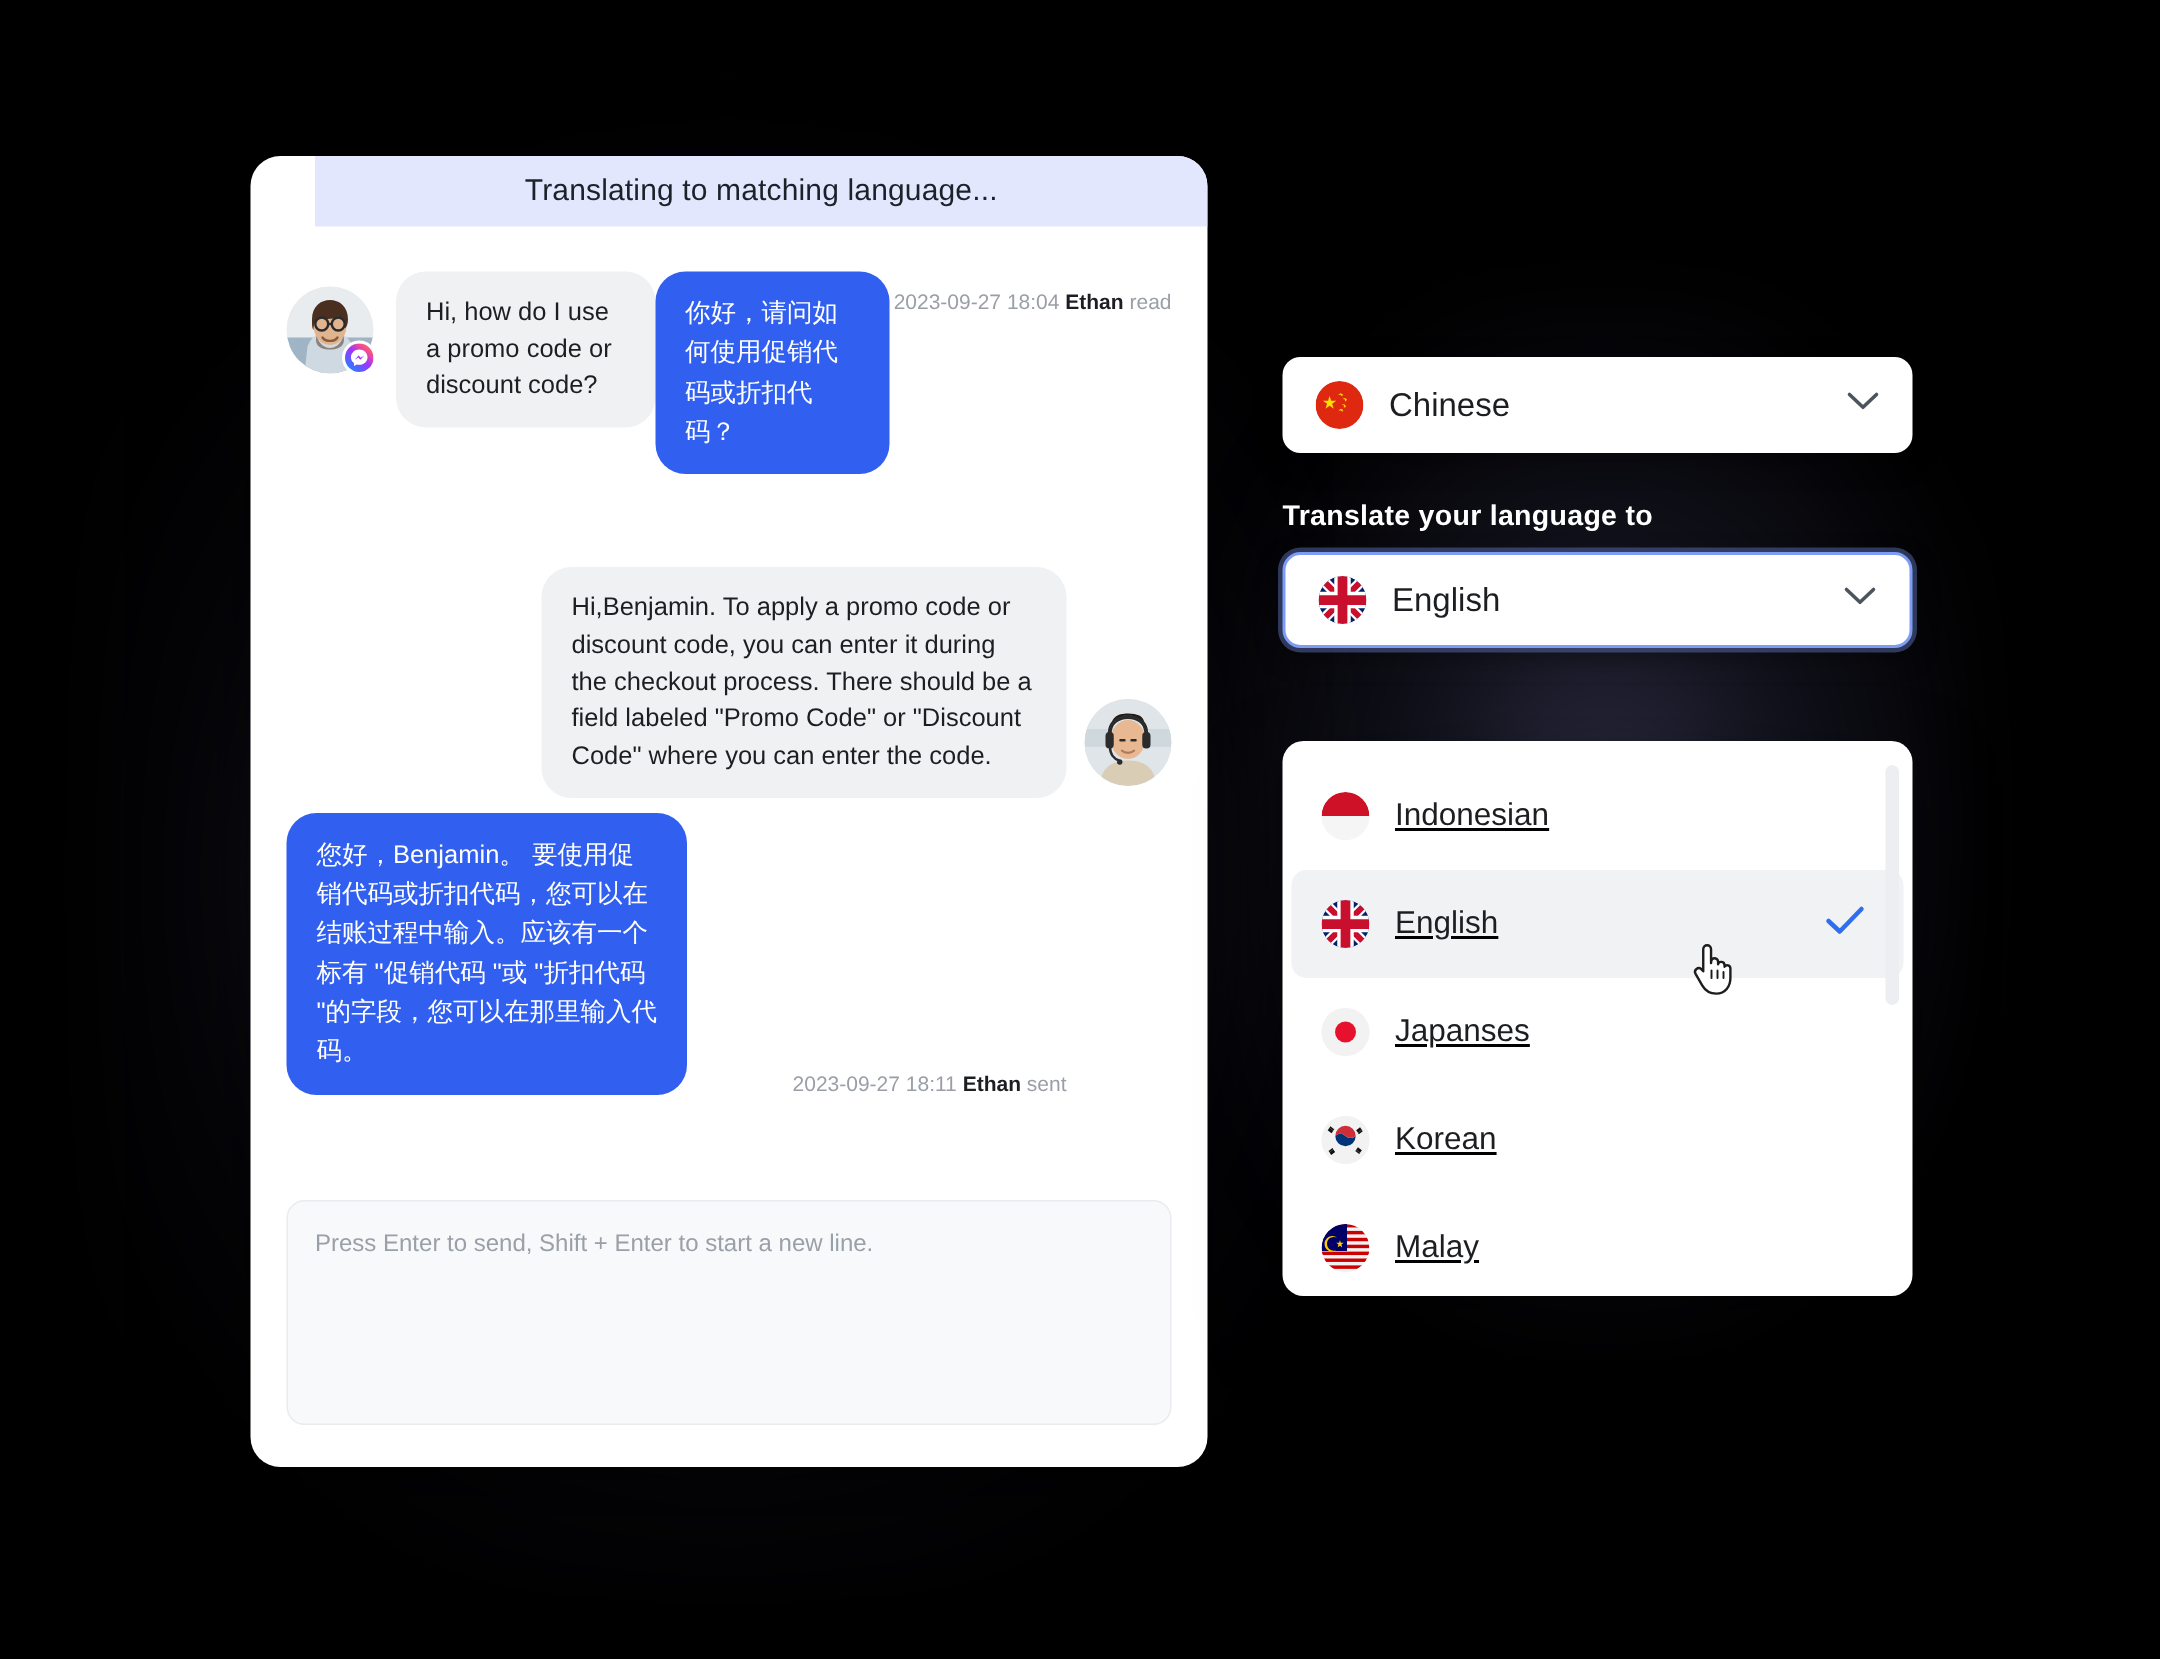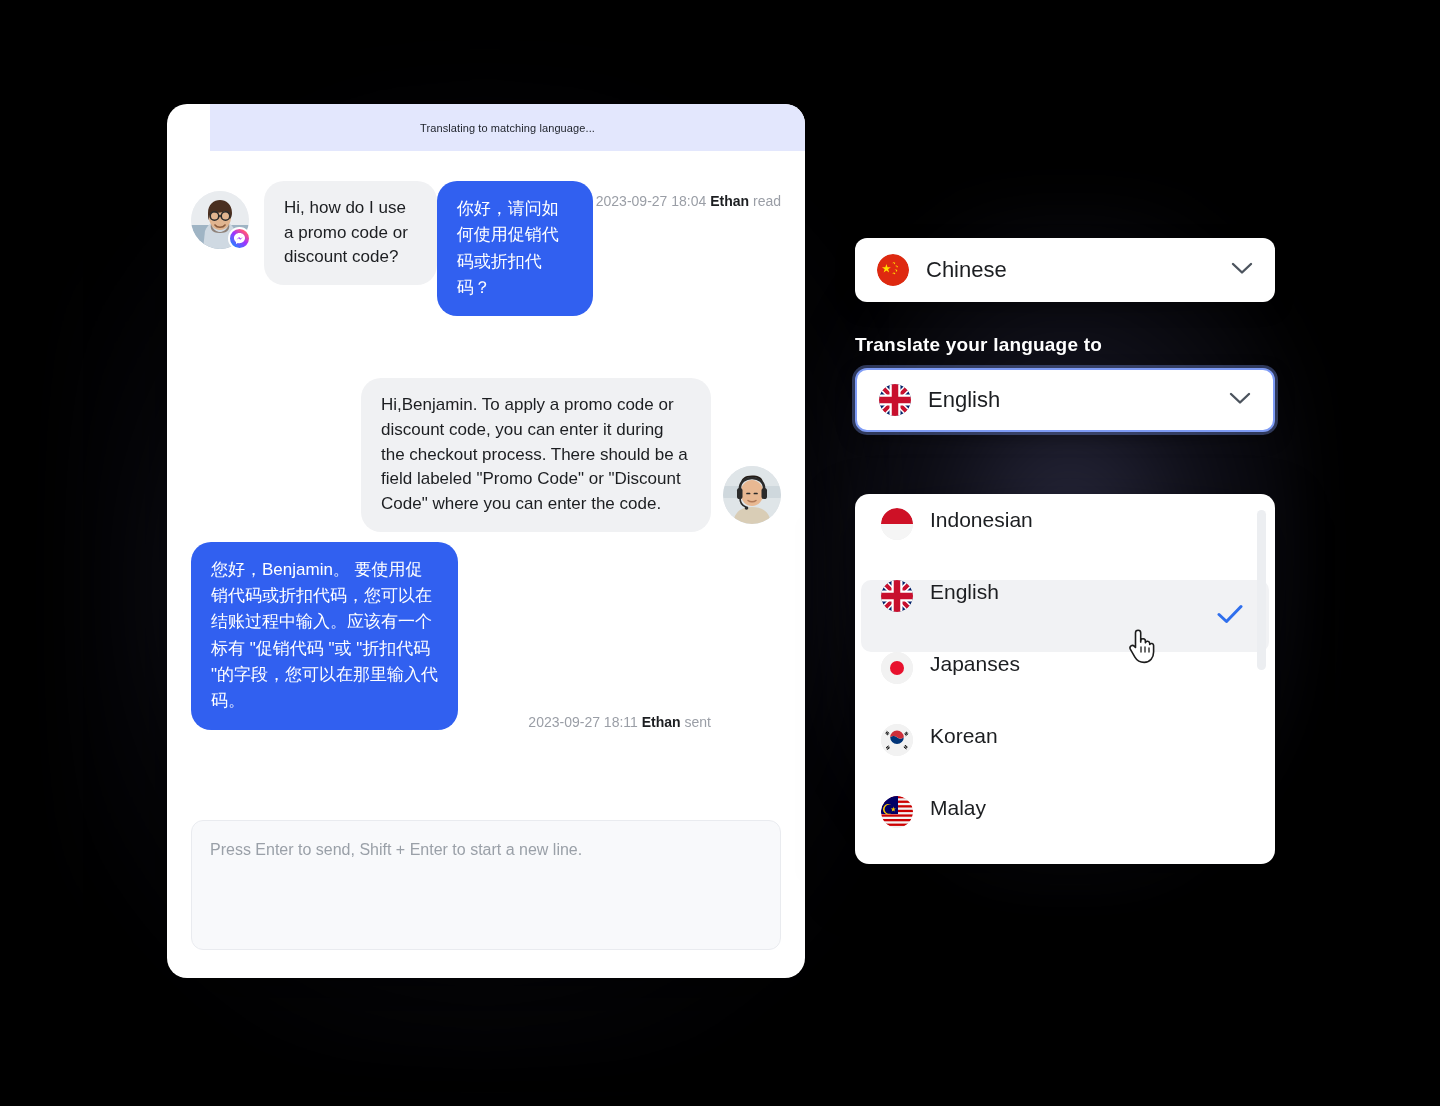--- a/index.html
+++ b/index.html
@@ -54,21 +54,21 @@
     overflow: hidden;
     box-shadow: 0 30px 70px rgba(0,0,0,0.55);
   }
   .chat-header {
     height: 47px;
     background: #e3e7fd;
     display: flex;
     align-items: center;
     justify-content: center;
     color: #1d2129;
-    font-size: 11px;
+    font-size: 20px;
     letter-spacing: 0.1px;
     margin-left: 43px;
   }
   .chat-body {
     padding: 30px 24px 0 24px;
     height: 700px;
     box-sizing: border-box;
   }
 
   
@@ -138,21 +138,21 @@
     flex: 0 0 58px;
     background: #dfe3e8;
   }
 
   
   .composer {
     position: absolute;
     left: 24px;
     right: 24px;
     bottom: 28px;
-    height: 130px;
+    height: 150px;
     background: #f8f9fb;
     border: 1px solid #e9ebef;
     border-radius: 12px;
     box-sizing: border-box;
     padding: 20px 18px;
   }
   .composer-placeholder {
     color: #9aa0a8;
     font-size: 16px;
   }
@@ -209,26 +209,27 @@
     background: #ffffff;
     border-radius: 14px;
     box-shadow: 0 20px 50px rgba(0,0,0,0.5);
     overflow: hidden;
     padding-top: 14px;
     box-sizing: border-box;
   }
   .opt {
     height: 72px;
     display: flex;
-    align-items: flex-start;
+    align-items: center;
     padding: 0 20px;
     margin: 0 6px;
     border-radius: 10px;
     box-sizing: border-box;
     position: relative;
+    text-decoration: underline;
   }
   .opt.selected { background: #f1f2f4; }
   .opt-label {
     font-size: 21px;
     color: #1c1e21;
     margin-left: 17px;
   }
   .check {
     position: absolute;
     right: 26px;

